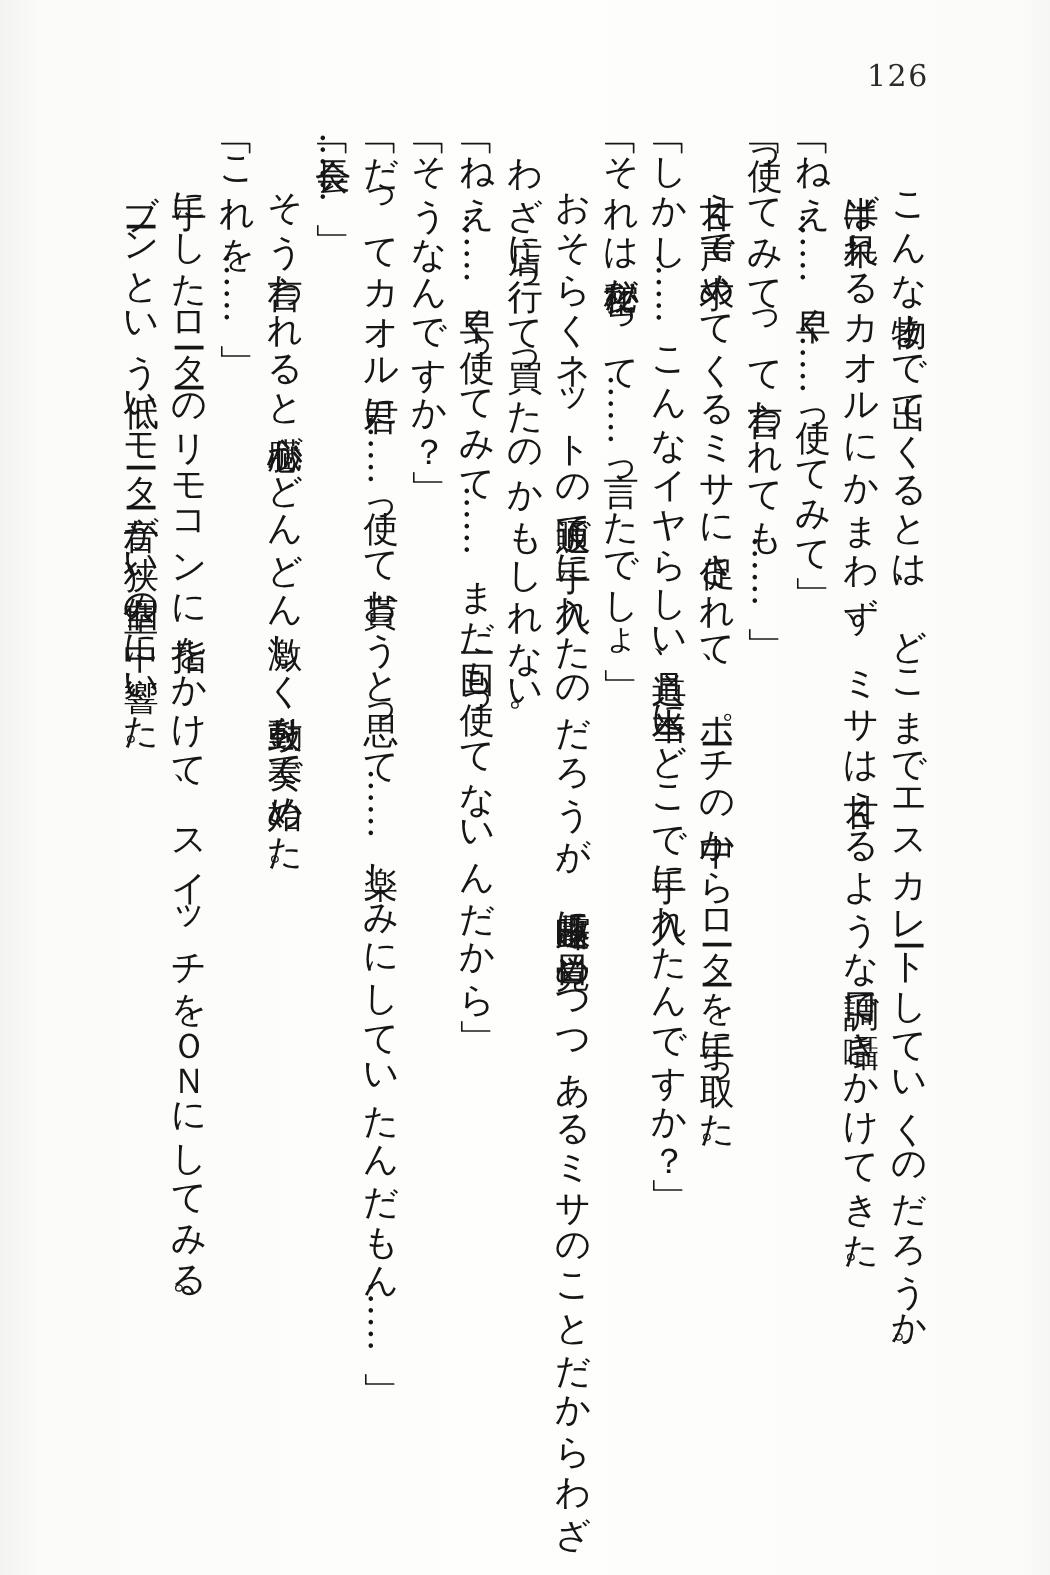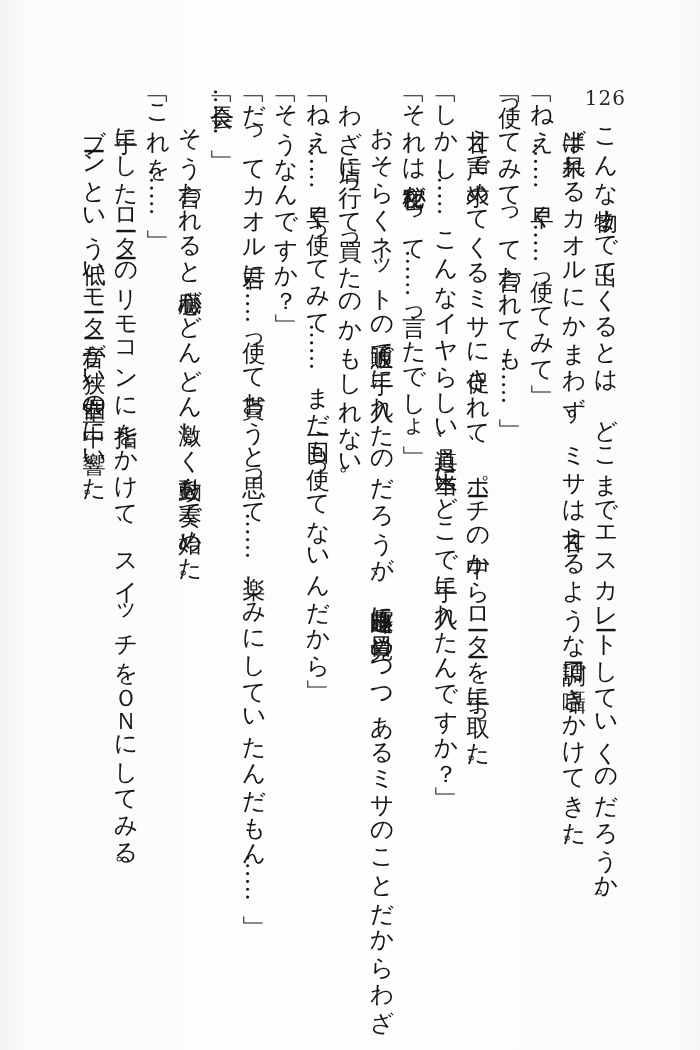--- a/index.html
+++ b/index.html
@@ -18,25 +18,24 @@
   .page {
     position: absolute;
     inset: 0;
     background: linear-gradient(90deg, #f3f3f1 0%, #fbfbf9 4%, #fefefd 50%, #fbfbf9 97%, #f6f6f4 100%);
   }
   .page-number {
     position: absolute;
     top: 38px;
     left: 578px;
     width: 48px;
-    text-align: right;
+    text-align: left;
     font-size: 20px;
     letter-spacing: 1px;
     color: #2b2b2b;
-    margin-top: 48px;
   }
   .text-block {
     position: absolute;
     top: 88px;
     right: 78px;
     height: 945px;
     writing-mode: vertical-rl;
     -webkit-writing-mode: vertical-rl;
     text-orientation: mixed;
     font-size: 23.5px;

